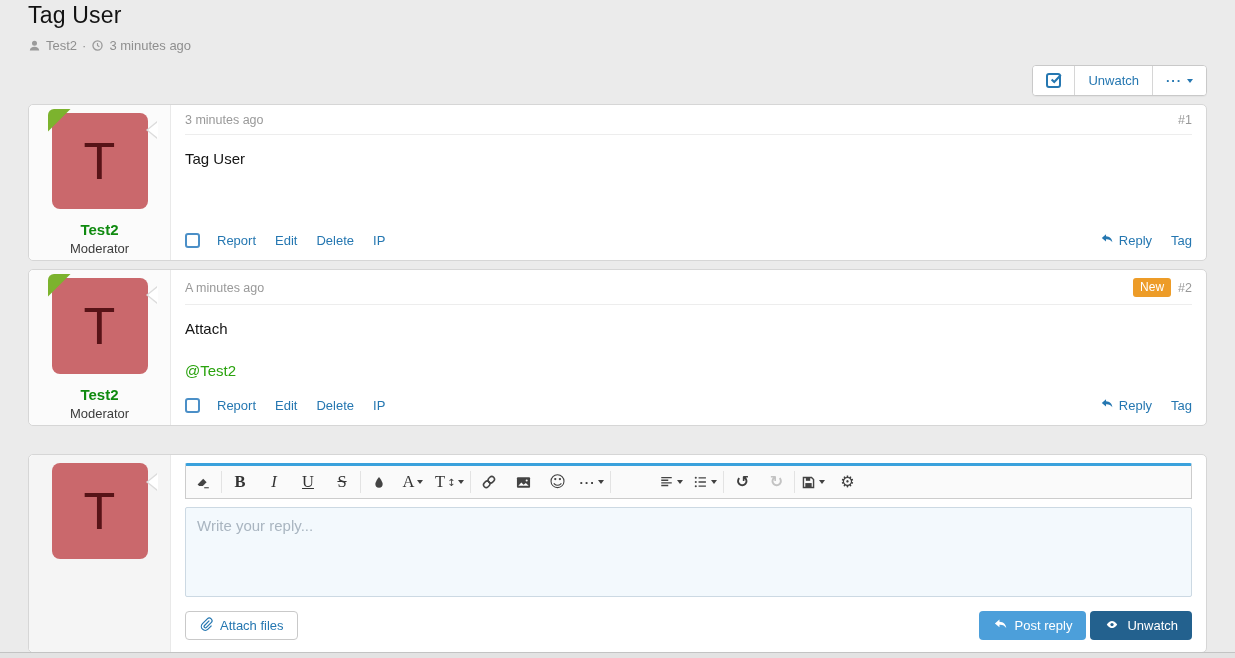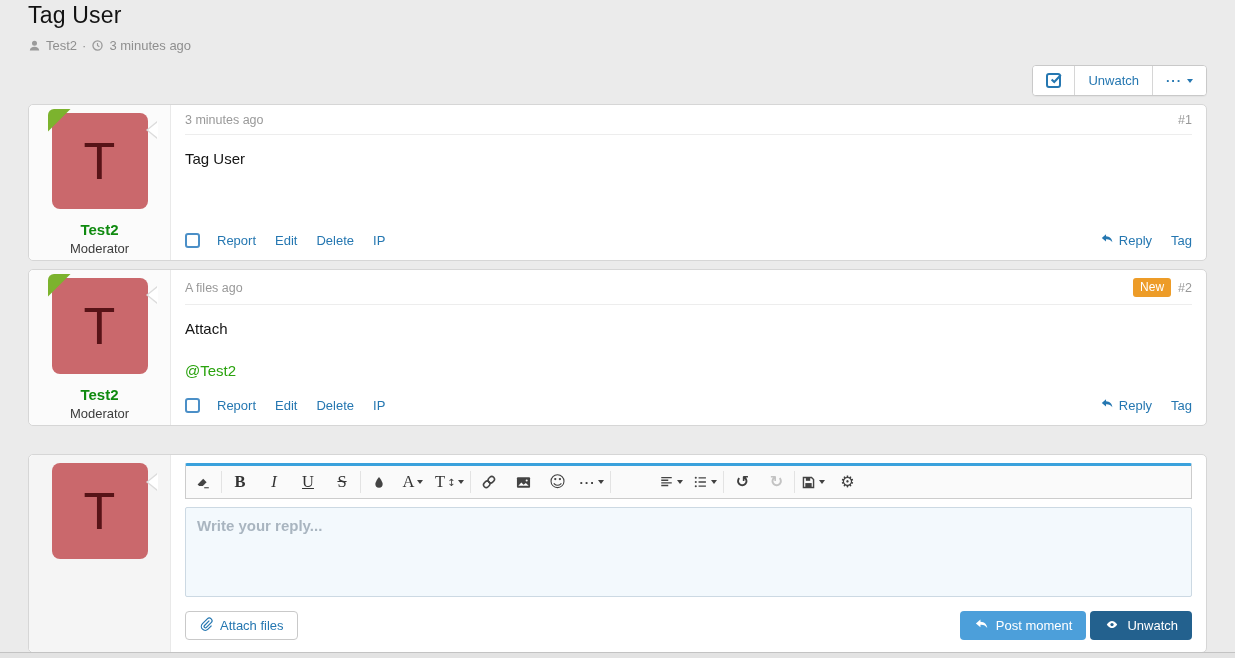--- a/index.html
+++ b/index.html
@@ -67,21 +67,21 @@
   .tserif { font-family:"Liberation Serif", serif; font-size:16.5px; color:#333; }
   .t-bold { font-weight:700; }
   .t-italic { font-style:italic; }
   .t-under { text-decoration:underline; }
   .t-strike { text-decoration:line-through; }
   .tglyph { font-family:"DejaVu Sans", sans-serif; font-size:16px; line-height:1; }
   .t-disabled { color:#c3c3c3; cursor:default; }
   .t-updown { font-family:"DejaVu Sans", sans-serif; font-size:10px; margin-left:-1px; }
 
   .textarea-box { margin-top:8px; border:1px solid #ccd9e3; background:#f3f9fd; border-radius:2px; height:90px; }
-  .textarea-box textarea { width:100%; height:100%; background:transparent; border:none; outline:none; resize:none; padding:9px 11px; font-family:"Liberation Sans", sans-serif; font-size:15px; color:#50616e;font-weight:bold; }
+  .textarea-box textarea { width:100%; height:100%; background:transparent; border:none; outline:none; resize:none; padding:9px 11px; font-family:"Liberation Sans", sans-serif; font-size:15px; color:#50616e; }
   .textarea-box textarea::placeholder { color:#a9b5c0; opacity:1; }
 
   .editor-actions { margin-top:14px; display:flex; align-items:center; }
   .attach-btn { display:flex; align-items:center; gap:7px; height:29px; padding:0 13px; background:#fff; border:1px solid #c9c9c9; border-radius:4px; color:#2577b1; font-size:13px; cursor:pointer; }
   .editor-actions .right { margin-left:auto; display:flex; gap:4px; }
   .btn-solid { display:flex; align-items:center; gap:7px; height:29px; padding:0 14px; border:none; border-radius:4px; color:#fff; font-size:13px; cursor:pointer; font-family:"Liberation Sans", sans-serif; }
   .btn-post { background:#4c9fda; }
   .btn-preview { background:#23618e; }
 
   .bottom-rule { position:absolute; left:0; right:0; top:652px; height:6px; background:#e3e3e3; border-top:1px solid #c3c3c3; }
@@ -174,21 +174,21 @@
       <div class="avatar">
         <span class="online-corner"></span>
         <span>T</span>
       </div>
       <div class="author-name">Test2</div>
       <div class="author-title">Moderator</div>
     </div>
     <div class="msg-col">
       <span class="msg-tail"></span>
       <div class="msg-header">
-        <span>A files ago</span>
+        <span>A minutes ago</span>
         <span class="right">
           <span class="new-badge">New</span>
           <span>#2</span>
         </span>
       </div>
       <div class="msg-content">
         <div>Attach</div>
         <span class="mention">@Test2</span>
       </div>
       <div class="msg-actions">
@@ -344,21 +344,21 @@
           </span>
           <span>Attach files</span>
         </button>
         <span class="right">
           <button class="btn-solid btn-post">
             <span>
               <svg width="15" height="14" viewBox="0 0 16 16">
                   <path d="M6.8 2.8L1.6 7.3l5.2 4.5V8.9c3.6-.2 6 1.1 7.8 3.8-.5-4.5-3.2-7.2-7.8-7.4z" fill="#fff"></path>
                 </svg>
             </span>
-            <span>Post moment</span>
+            <span>Post reply</span>
           </button>
           <button class="btn-solid btn-preview">
             <span>
               <svg width="16" height="13" viewBox="0 0 16 16">
                   <path d="M8 3.6C4.3 3.6 1.6 8 1.6 8S4.3 12.4 8 12.4 14.4 8 14.4 8 11.7 3.6 8 3.6z" fill="#fff"></path>
                   <circle cx="8" cy="8" r="2" fill="#23618e"></circle>
                 </svg>
             </span>
             <span>Unwatch</span>
           </button>

